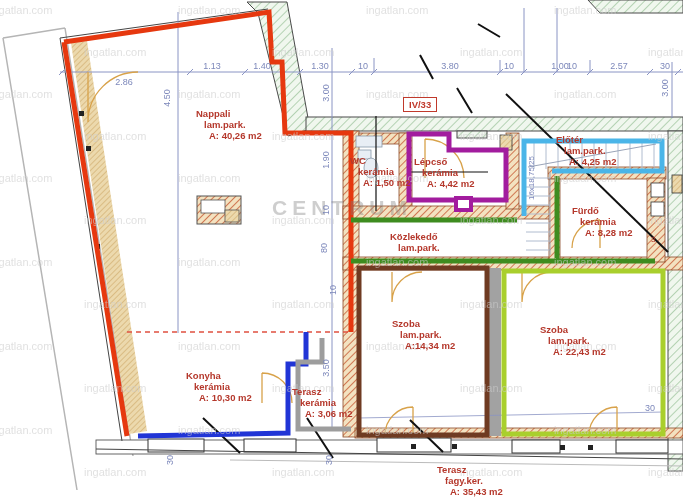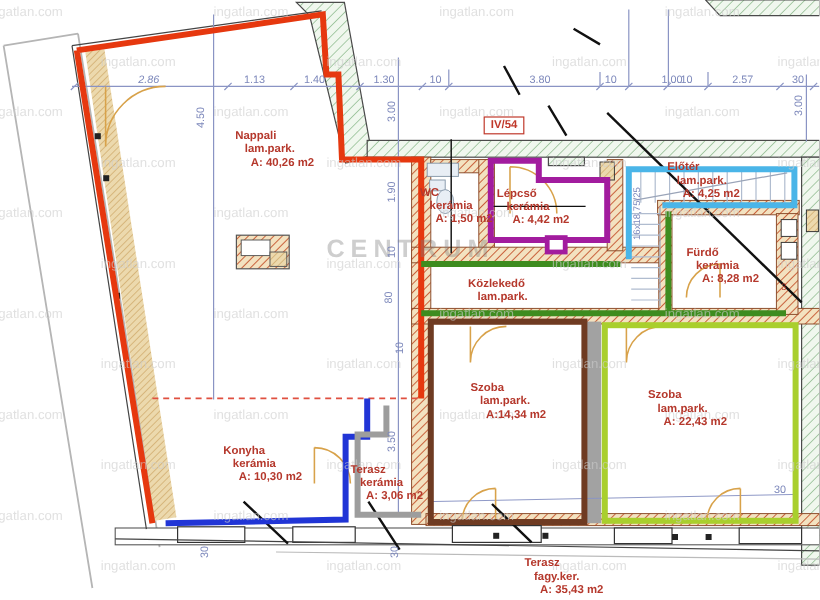--- a/index.html
+++ b/index.html
@@ -212,21 +212,21 @@
       <path d="M322,338 L322,362 L298,362 L298,429 L351,429" stroke="#9d9d9d" stroke-width="5"></path>
       <path d="M409,200 L409,134 L449,134 L449,150 L506,150 L506,200 Z" stroke="#a21c9e" stroke-width="5"></path>
       <rect x="456" y="198" width="15" height="12" stroke="#a21c9e" stroke-width="4" fill="#ffffff"></rect>
       <path d="M524,216 L524,141 L662,141 L662,171 L552,171" stroke="#4ab5e8" stroke-width="5"></path>
       <path d="M351,220 L517,220 M351,261 L655,261 M557,261 L557,176" stroke="#3e8c1f" stroke-width="5"></path>
       <rect x="359" y="268" width="128" height="167" stroke="#6f3b22" stroke-width="5"></rect>
       <rect x="504" y="271" width="159" height="163" stroke="#a9cf2d" stroke-width="5"></rect>
     </g>
   </svg>
 
-  <div class="unitbox">IV/54</div>
+  <div class="unitbox">IV/33</div>
 
   <div class="rlabel" style="left:196px;top:108px;">
     <span>Nappali</span><span class="l2">lam.park.</span><span class="l3">A: 40,26 m2</span>
   </div>
   <div class="rlabel" style="left:350px;top:155px;">
     <span>WC</span><span class="l2">kerámia</span><span class="l3">A: 1,50 m2</span>
   </div>
   <div class="rlabel" style="left:414px;top:156px;">
     <span>Lépcső</span><span class="l2">kerámia</span><span class="l3">A: 4,42 m2</span>
   </div>
@@ -248,21 +248,21 @@
   <div class="rlabel" style="left:186px;top:370px;">
     <span>Konyha</span><span class="l2">kerámia</span><span class="l3">A: 10,30 m2</span>
   </div>
   <div class="rlabel" style="left:292px;top:386px;">
     <span>Terasz</span><span class="l2">kerámia</span><span class="l3">A: 3,06 m2</span>
   </div>
   <div class="rlabel" style="left:437px;top:464px;">
     <span>Terasz</span><span class="l2">fagy.ker.</span><span class="l3">A: 35,43 m2</span>
   </div>
 
-  <span class="dim" style="left:124px;top:66px;font-style:italic;">2.86</span>
+  <span class="dim" style="left:124px;top:82px;">2.86</span>
   <span class="dim" style="left:212px;top:66px;">1.13</span>
   <span class="dim" style="left:262px;top:66px;">1.40</span>
   <span class="dim" style="left:320px;top:66px;">1.30</span>
   <span class="dim" style="left:363px;top:66px;">10</span>
   <span class="dim" style="left:450px;top:66px;">3.80</span>
   <span class="dim" style="left:509px;top:66px;">10</span>
   <span class="dim" style="left:560px;top:66px;">1.00</span>
   <span class="dim" style="left:572px;top:66px;">10</span>
   <span class="dim" style="left:619px;top:66px;">2.57</span>
   <span class="dim" style="left:665px;top:66px;">30</span>

